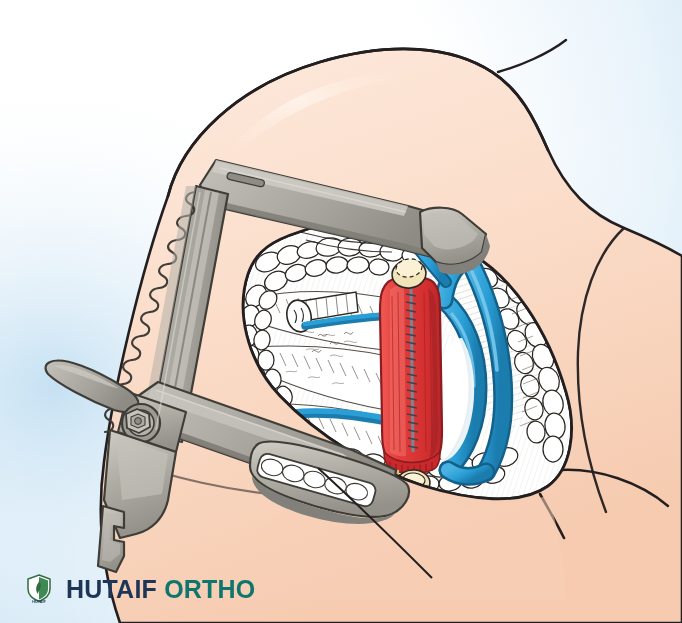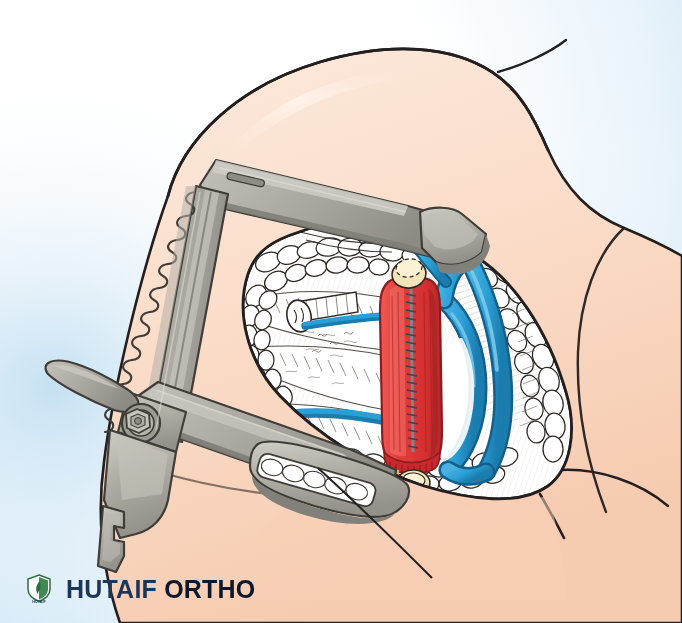--- a/index.html
+++ b/index.html
@@ -34,21 +34,21 @@
   #brand-wordmark{
     font-family:"Liberation Sans", sans-serif;
     font-size:25px;
     font-weight:bold;
     letter-spacing:.2px;
     line-height:1;
     white-space:nowrap;
     user-select:none;
   }
   .brand-primary{ color:#1d3557; }
-  .brand-accent{ color:#0f172a; }
+  .brand-accent{ color:#0f766e; }
 </style>
 </head>
 <body>
 
 <div id="figure-root">
 
   <svg id="illustration" viewBox="0 0 682 623" xmlns="http://www.w3.org/2000/svg">
     <defs>
 
       <radialGradient id="bgWash" cx="30%" cy="22%" r="95%">

